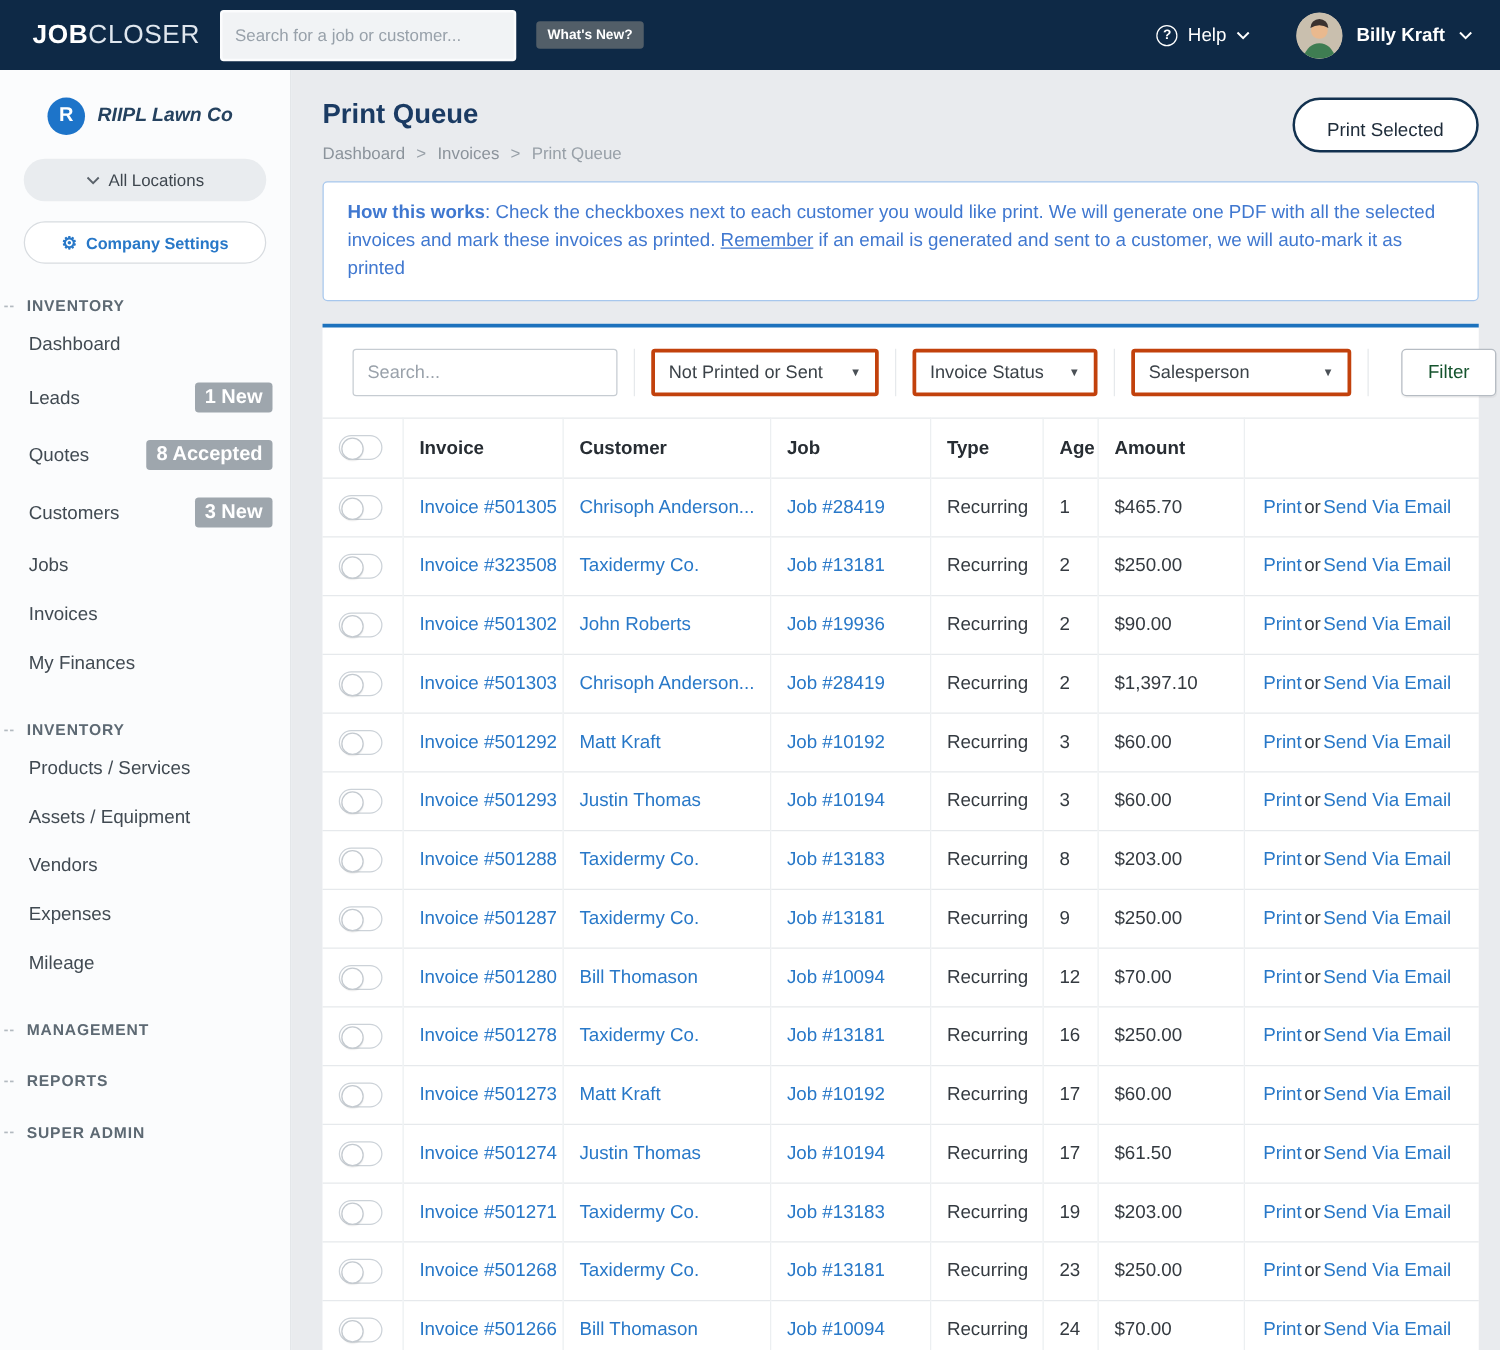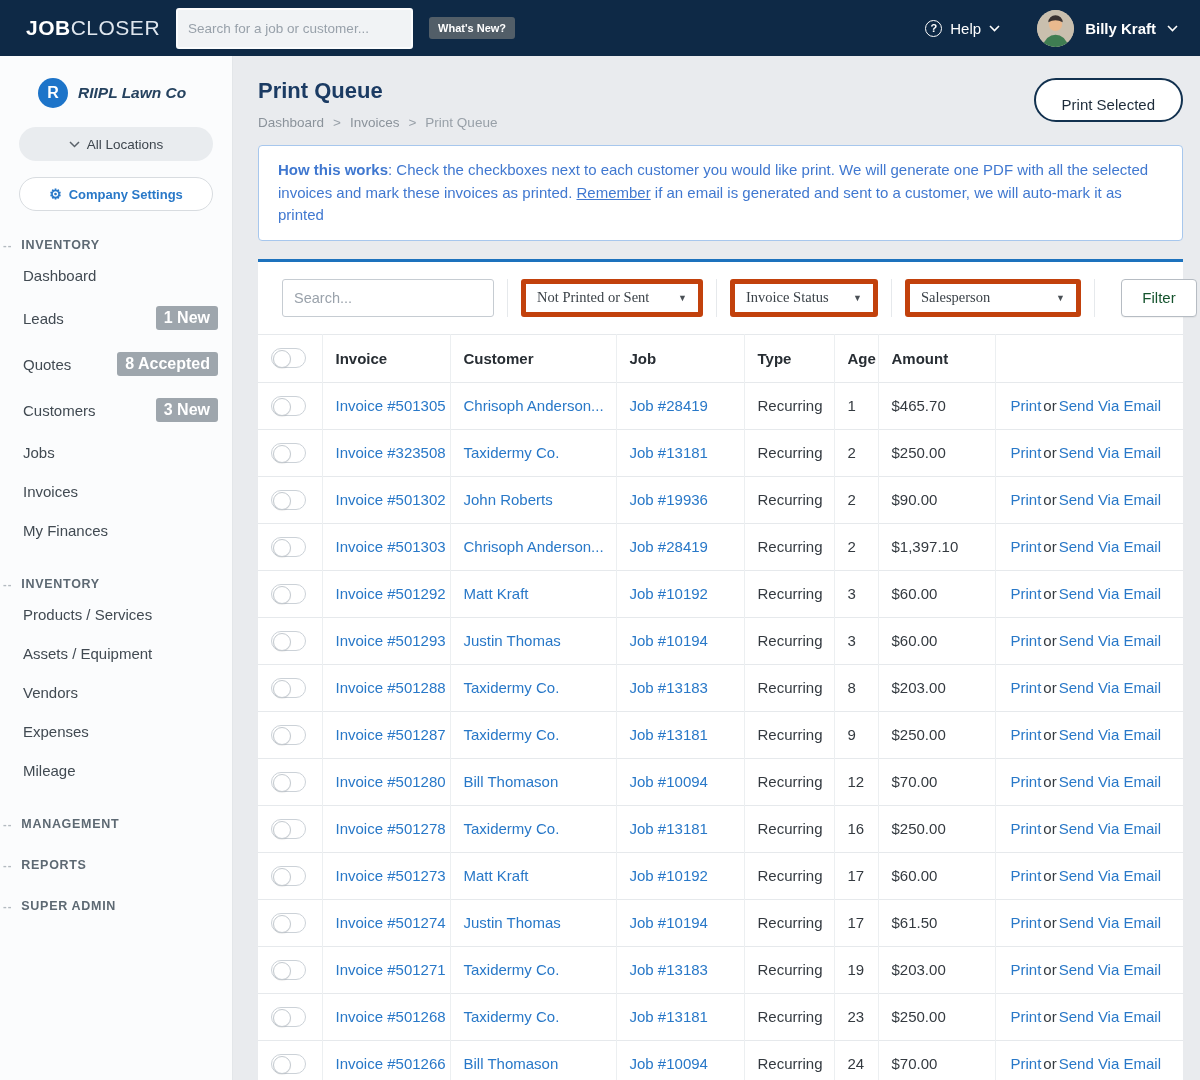--- a/index.html
+++ b/index.html
@@ -54,21 +54,21 @@
   .remember { text-decoration:underline; }
 
   .card { margin-top:18px; background:#fff; border-top:3px solid #1d72bd; }
 
   
   .filter-row { display:flex; align-items:center; padding:17px 11px; }
   .fcell { padding:0 13px; border-right:1px solid #e6e9ec; display:flex; align-items:center; }
   .fcell:last-child { border-right:none; }
   .filter-search { width:212px; height:38px; border:1px solid #c6ccd2; border-radius:3px; padding:0 11px; font-size:14.5px; color:#333; font-family:"Liberation Sans",sans-serif; }
   .filter-search::placeholder { color:#9aa2ab; }
-  .select { height:38px; border:5px solid #c2410c; border-radius:3px; display:flex; align-items:center; justify-content:space-between; padding:0 11px; font-size:14.5px; color:#3b4248; background:#fff; cursor:pointer;font-family:Liberation Serif, serif; }
+  .select { height:38px; border:3px solid #c2410c; border-radius:3px; display:flex; align-items:center; justify-content:space-between; padding:0 11px; font-size:14.5px; color:#3b4248; background:#fff; cursor:pointer; }
   .sel-1 { width:182px; } .sel-2 { width:148px; } .sel-3 { width:176px; }
   .caret { font-size:9px; color:#4a5056; margin-left:10px; }
   .btn-filter { height:38px; width:76px; margin-left:13px; background:#fff; border:1px solid #b6bcc3; border-radius:4px; font-size:15px; color:#14532d; cursor:pointer; font-family:"Liberation Sans",sans-serif; box-shadow:0 1px 1px rgba(0,0,0,.05); }
 
   
   table { width:100%; border-collapse:collapse; font-size:15px; table-layout:fixed; }
   th, td { border-top:1px solid #e6e9ec; border-right:1px solid #eceff1; padding:0 13px; height:47px; text-align:left; vertical-align:middle; overflow:hidden; white-space:nowrap; }
   th:last-child, td:last-child { border-right:none; }
   th { font-weight:bold; color:#272d33; height:48px; }
   td { color:#343a40; }

